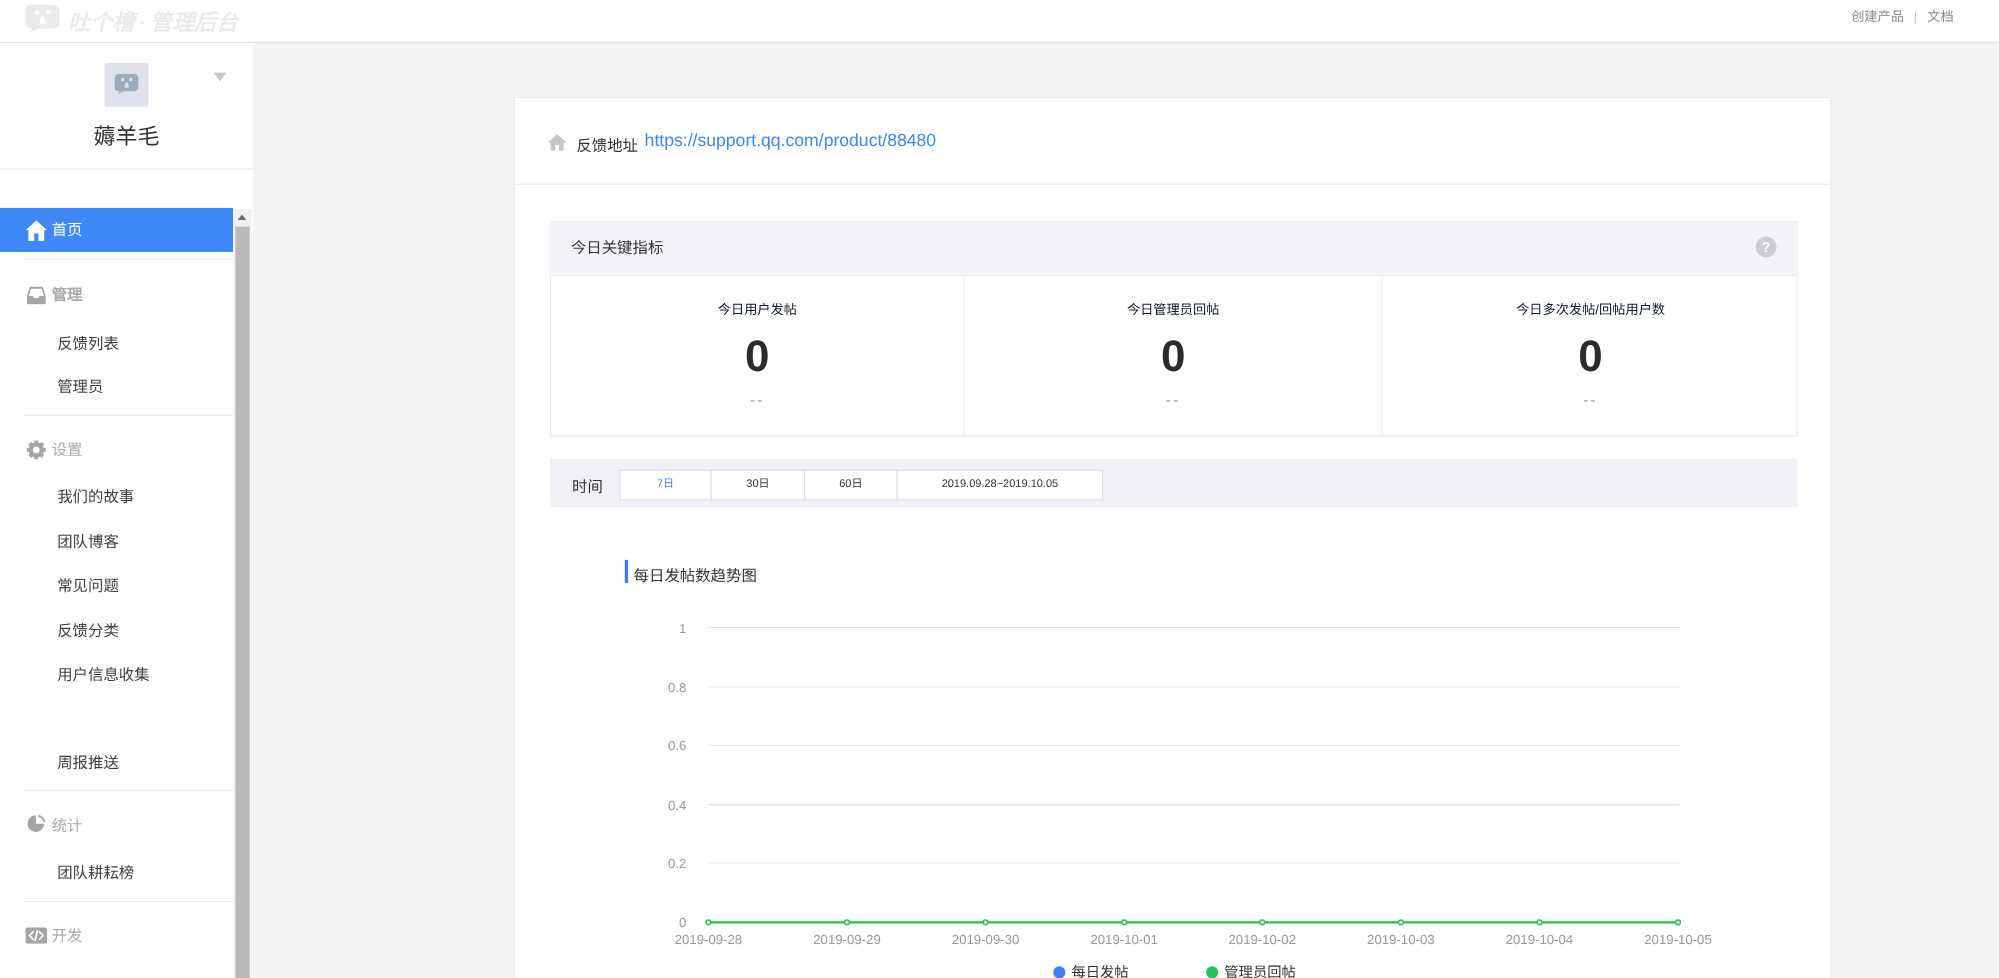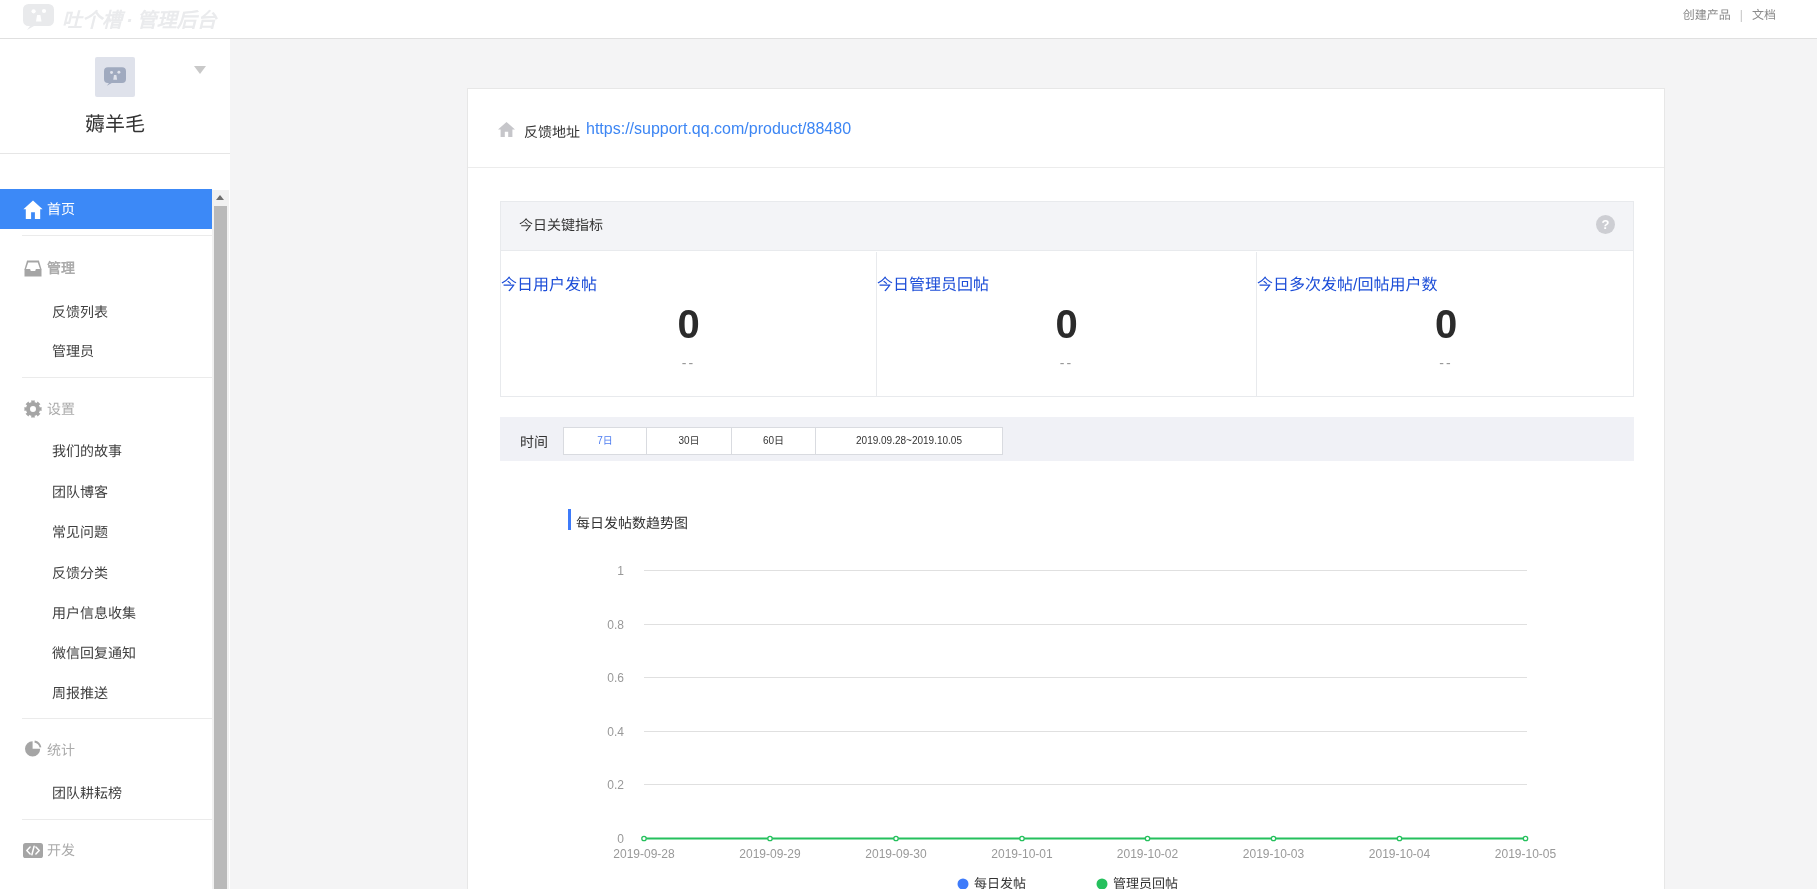--- a/index.html
+++ b/index.html
@@ -59,21 +59,21 @@
   
   #stats { position:absolute; left:32px; top:112px; width:1134px; height:196px;
     border:1px solid #e8eaed; }
   #statshead { position:absolute; left:0; top:0; width:1132px; height:49px;
     background:#f3f4f7; border-bottom:1px solid #e8eaed; }
   #statshead .t { position:absolute; left:18px; top:12px; font-size:14px; color:#333; }
   #qmark { position:absolute; right:18px; top:13px; width:19px; height:19px; border-radius:50%;
     background:#cdced3; color:#fff; font-size:13px; font-weight:bold; text-align:center;
     line-height:19px; }
   .scol { position:absolute; top:50px; height:144px; }
-  .scol .lab { position:absolute; top:19px; width:100%; text-align:left; font-size:16px; color:#1d4ed8; }
+  .scol .lab { position:absolute; top:19px; width:100%; text-align:center; font-size:12px; color:#0f172a; }
   .scol .num { position:absolute; top:50px; width:100%; text-align:center; font-size:40px;
     font-weight:bold; color:#2b2b2b; }
   .scol .dash { position:absolute; top:103px; width:100%; text-align:center; font-size:14px;
     color:#999; letter-spacing:2px; }
   #scol1 { left:0; width:376px; border-right:1px solid #e8eaed; }
   #scol2 { left:376px; width:380px; border-right:1px solid #e8eaed; }
   #scol3 { left:756px; width:378px; }
 
   
   #timebar { position:absolute; left:32px; top:328px; width:1134px; height:44px; background:#f0f1f6; }
@@ -152,23 +152,20 @@
     </div>
   <div class="mi sub" style="top:473px;">
       <span class="tx2">常见问题</span>
     </div>
   <div class="mi sub" style="top:514px;">
       <span class="tx2">反馈分类</span>
     </div>
   <div class="mi sub" style="top:554px;">
       <span class="tx2">用户信息收集</span>
     </div>
-  <div class="mi sub" style="top:594px;">
-      <span class="tx2">微信回复通知</span>
-    </div>
   <div class="mi sub" style="top:634px;">
       <span class="tx2">周报推送</span>
     </div>
   <div class="mdiv" style="top:679px;"></div>
 
   <div class="mi sec" style="top:691px;">
     <svg class="ic" style="left:24px;top:10px;width:18px;height:18px;" viewBox="0 0 18 18">
         <path fill="#a5a5a5" d="M8.6 1.2 A7.6 7.6 0 1 0 16.2 8.8 L8.6 8.8 Z"></path>
         <path fill="none" stroke="#a5a5a5" stroke-width="1.8" d="M10.6 1.5 A7.6 7.6 0 0 1 16.5 7.4"></path>
       </svg>

